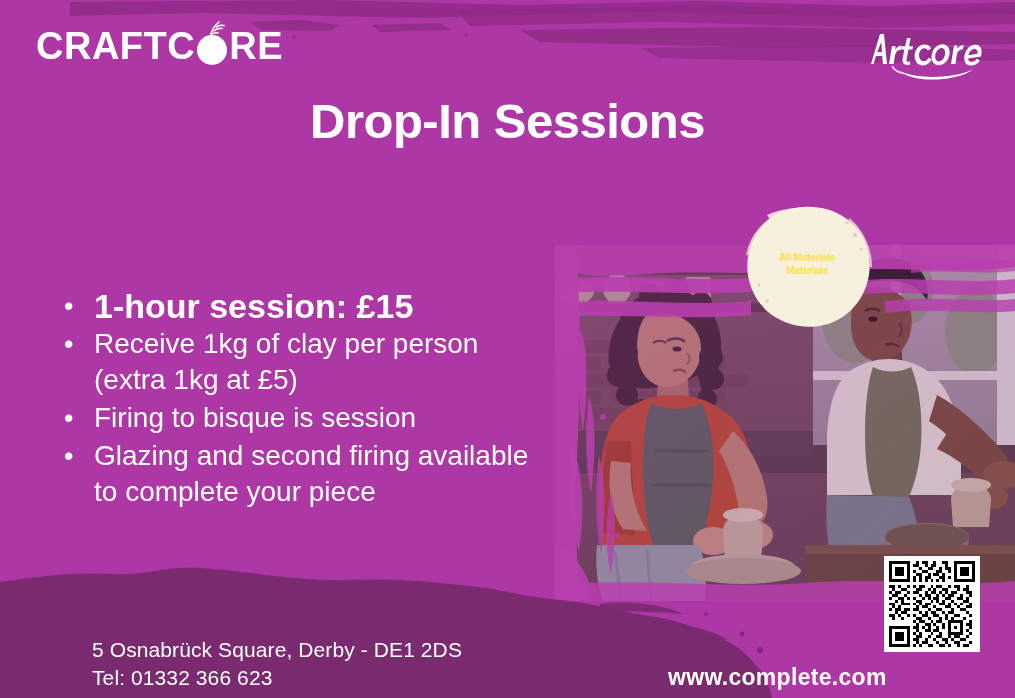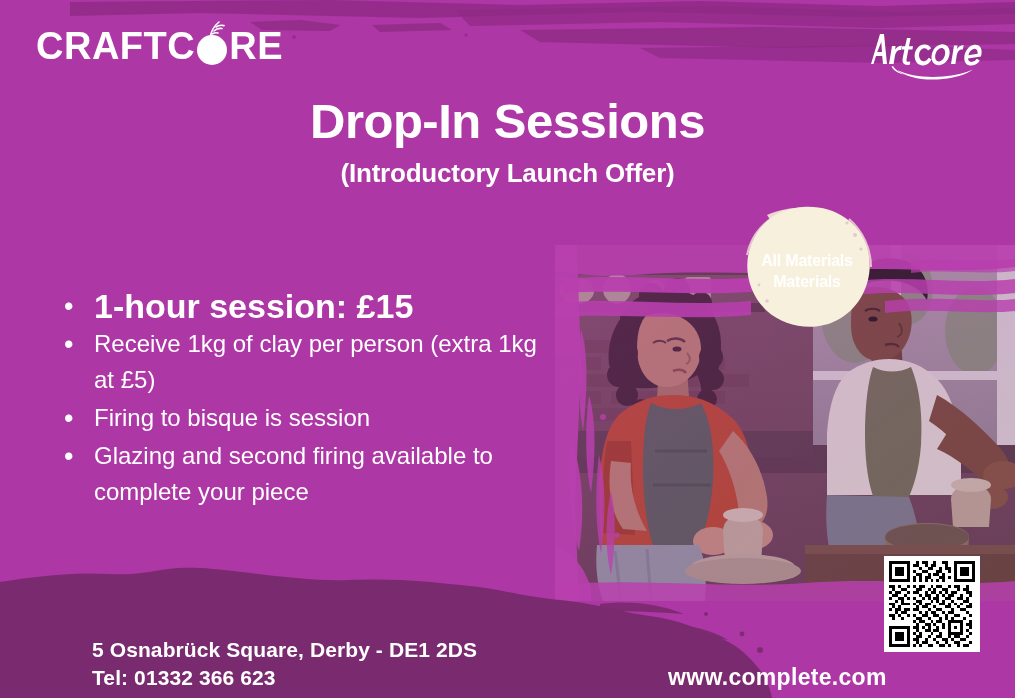--- a/index.html
+++ b/index.html
@@ -70,21 +70,21 @@
   }
   .bullet-dot {
     flex:0 0 auto;
     width:44px;
     font-size:27px; line-height:36px;
     text-align:left; padding-left:14px;
     color:#ffffff;
   }
   .bullet-text {
     flex:1 1 auto;
-    font-size:24px; line-height:36px;
+    font-size:28px; line-height:36px;
     color:#ffffff;
   }
   .bullet-text.bold { font-weight:bold; font-size:34px; }
 
   
   .photo {
     position:absolute; left:555px; top:245px;
     width:460px; height:356px;
     overflow:hidden;
     background:#6b4a5e;
@@ -92,37 +92,37 @@
   .photo svg { display:block; }
 
   
   .badge {
     position:absolute; left:737px; top:205px;
     width:140px; height:125px;
   }
   .badge-text {
     position:absolute; left:0; top:46px; width:140px;
     text-align:center;
-    color:#ffffff; font-weight:bold; font-size:16px; line-height:1.3;
+    color:#fde047; font-weight:bold; font-size:10px; line-height:1.3;
     letter-spacing:-0.2px;
   }
 
   
   .qr {
     position:absolute; left:884px; top:556px;
     width:96px; height:96px;
     background:#ffffff; padding:5px;
   }
 
   
   .footer-band { position:absolute; left:0; bottom:0; width:1015px; height:160px; pointer-events:none; }
 
   .address {
     position:absolute; left:92px; top:636px;
-    color:#ffffff; font-weight:bold; font-size:21px; line-height:1.32;
+    color:#ffffff; font-weight:normal; font-size:21px; line-height:1.32;
     letter-spacing:0.1px;
   }
   .website {
     position:absolute; left:668px; top:664px;
     color:#ffffff; font-weight:bold; font-size:23px;
     letter-spacing:0.3px;
   }
 </style>
 </head>
 <body>
@@ -174,21 +174,20 @@
       <path d="M88,46 L91,27.5 L94.4,27.5 L94,31 C95.8,28.3 98.2,26.9 100.7,27.3 L99.8,31.5 C96.8,30.9 94.6,32.7 93.8,37 L92.4,46 Z"></path>
 
       <path d="M118,38.6 L105,40.4 C105.2,43 107,44.3 109.6,43.8 C111.4,43.4 112.8,42.4 113.8,40.8 L116.8,42.4 C115,45.4 112.2,47.2 109,47.5 C104.2,48 101,44.8 101.3,39.4 C101.7,32.8 106,27.4 111.4,26.7 C116,26.1 119,29.4 118.6,34.6 C118.5,35.9 118.3,37.2 118,38.6 Z M105.4,37.2 L114.6,35.8 C115,32.6 113.7,30.4 111.2,30.7 C108.6,31 106.3,33.6 105.4,37.2 Z"></path>
 
       <path d="M34,52 C46,57.5 62,60 80,58.5 C92,57.5 102,55 110,51.5 C103,56.5 92,59.8 80,61 C60,63 44,59.5 34,52 Z"></path>
       <path d="M30,48 C32,51.5 36,54.5 41,56.5 C35,55.5 30.5,52.6 28.5,48.6 Z"></path>
     </g>
   </svg>
 
   <div class="title">Drop-In Sessions</div>
-  <div class="subtitle">(Introductory Launch Offer)</div>
 
   <div class="bullets">
     <div class="bullet-row">
       <span class="bullet-dot">•</span>
       <span class="bullet-text bold">1-hour session: £15</span>
     </div>
     <div class="bullet-row">
       <span class="bullet-dot">•</span>
       <span class="bullet-text">Receive 1kg of clay per person (extra 1kg at £5)</span>
     </div>

